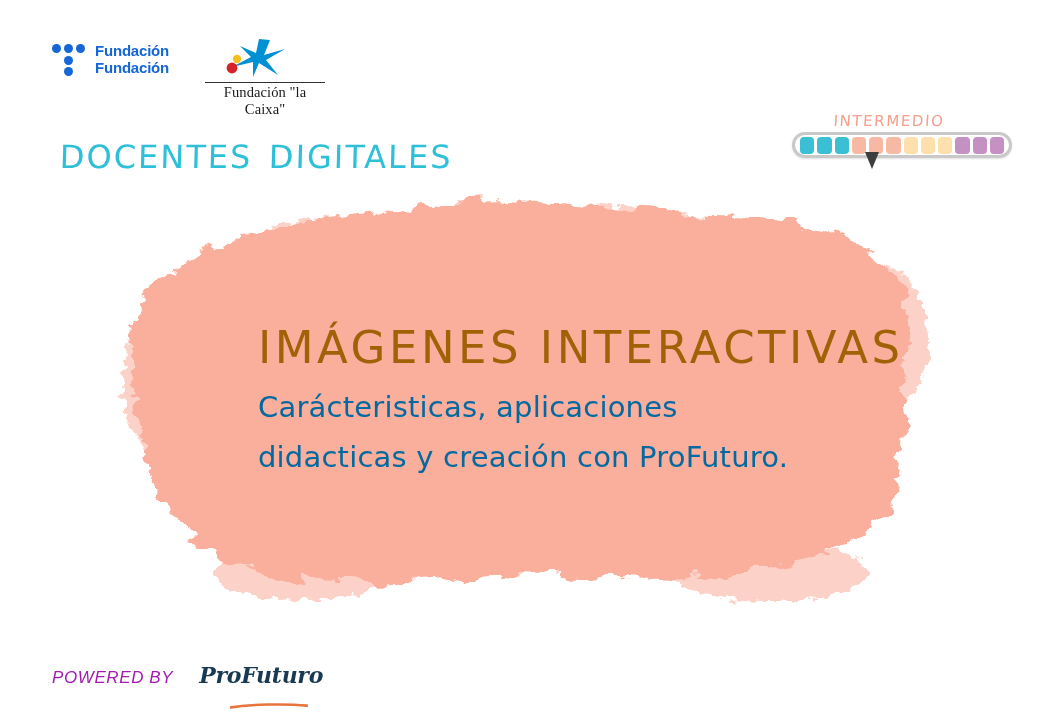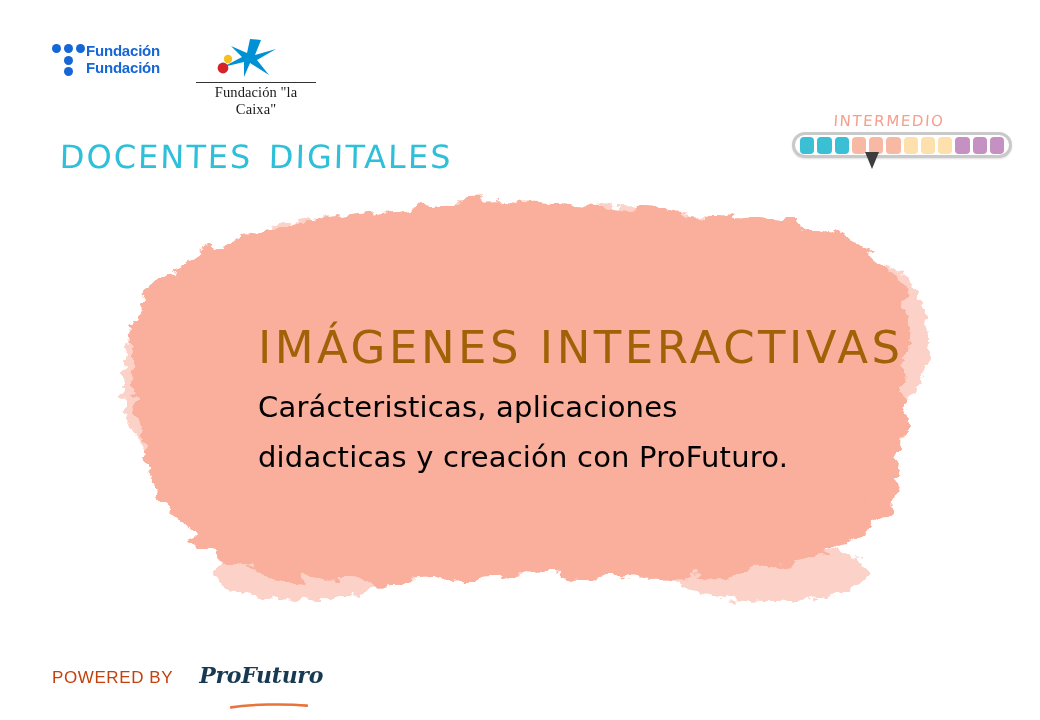--- a/index.html
+++ b/index.html
@@ -20,20 +20,21 @@
     position: absolute;
     left: 52px;
     top: 38px;
     height: 56px;
     display: flex;
     align-items: flex-start;
     gap: 36px;
   }
   .logo-telefonica {
     display: flex;
+    gap: 9px;
     margin-top: 4px;
   }
   .tf-dots {
     width: 34px;
     height: 34px;
     position: relative;
   }
   .tf-dots i {
     position: absolute;
     width: 9px;
@@ -305,28 +306,28 @@
         <ellipse cx="620" cy="64" rx="90" ry="28" fill="#FAAE9C"></ellipse>
         <ellipse cx="770" cy="402" rx="98" ry="30" fill="#FAAE9C"></ellipse>
         <ellipse cx="300" cy="404" rx="86" ry="26" fill="#FAAE9C"></ellipse>
       </g>
     </g>
   </svg>
 </div>
 
 <div id="slide-copy">
   <div id="slide-title" style="color: #a16207;">IMÁGENES INTERACTIVAS</div>
-  <div id="slide-subtitle" style="color: #000000; margin-top: 8px;">
+  <div id="slide-subtitle" style="color: #0369a1; margin-top: 8px;">
     <span>Carácteristicas, aplicaciones</span><br>
     <span>didacticas y creación con ProFuturo.</span>
   </div>
 </div>
 
 <div id="footer">
-  <span id="powered-by" style="color: #c2410c;">POWERED BY</span>
+  <span id="powered-by" style="color: #a21caf; font-style: italic;">POWERED BY</span>
   <span id="profuturo-mark" style="color: rgb(23, 58, 82); margin-left: 18px;">
     <span>ProFuturo</span>
     <span id="profuturo-underline">
       <svg width="78" height="6" viewBox="0 0 78 6">
         <path d="M1 4.4 C 18 1.2, 56 0.6, 77 2.6" stroke="#E8743B" stroke-width="2.6" fill="none" stroke-linecap="round"></path>
       </svg>
     </span>
   </span>
 </div>
 

